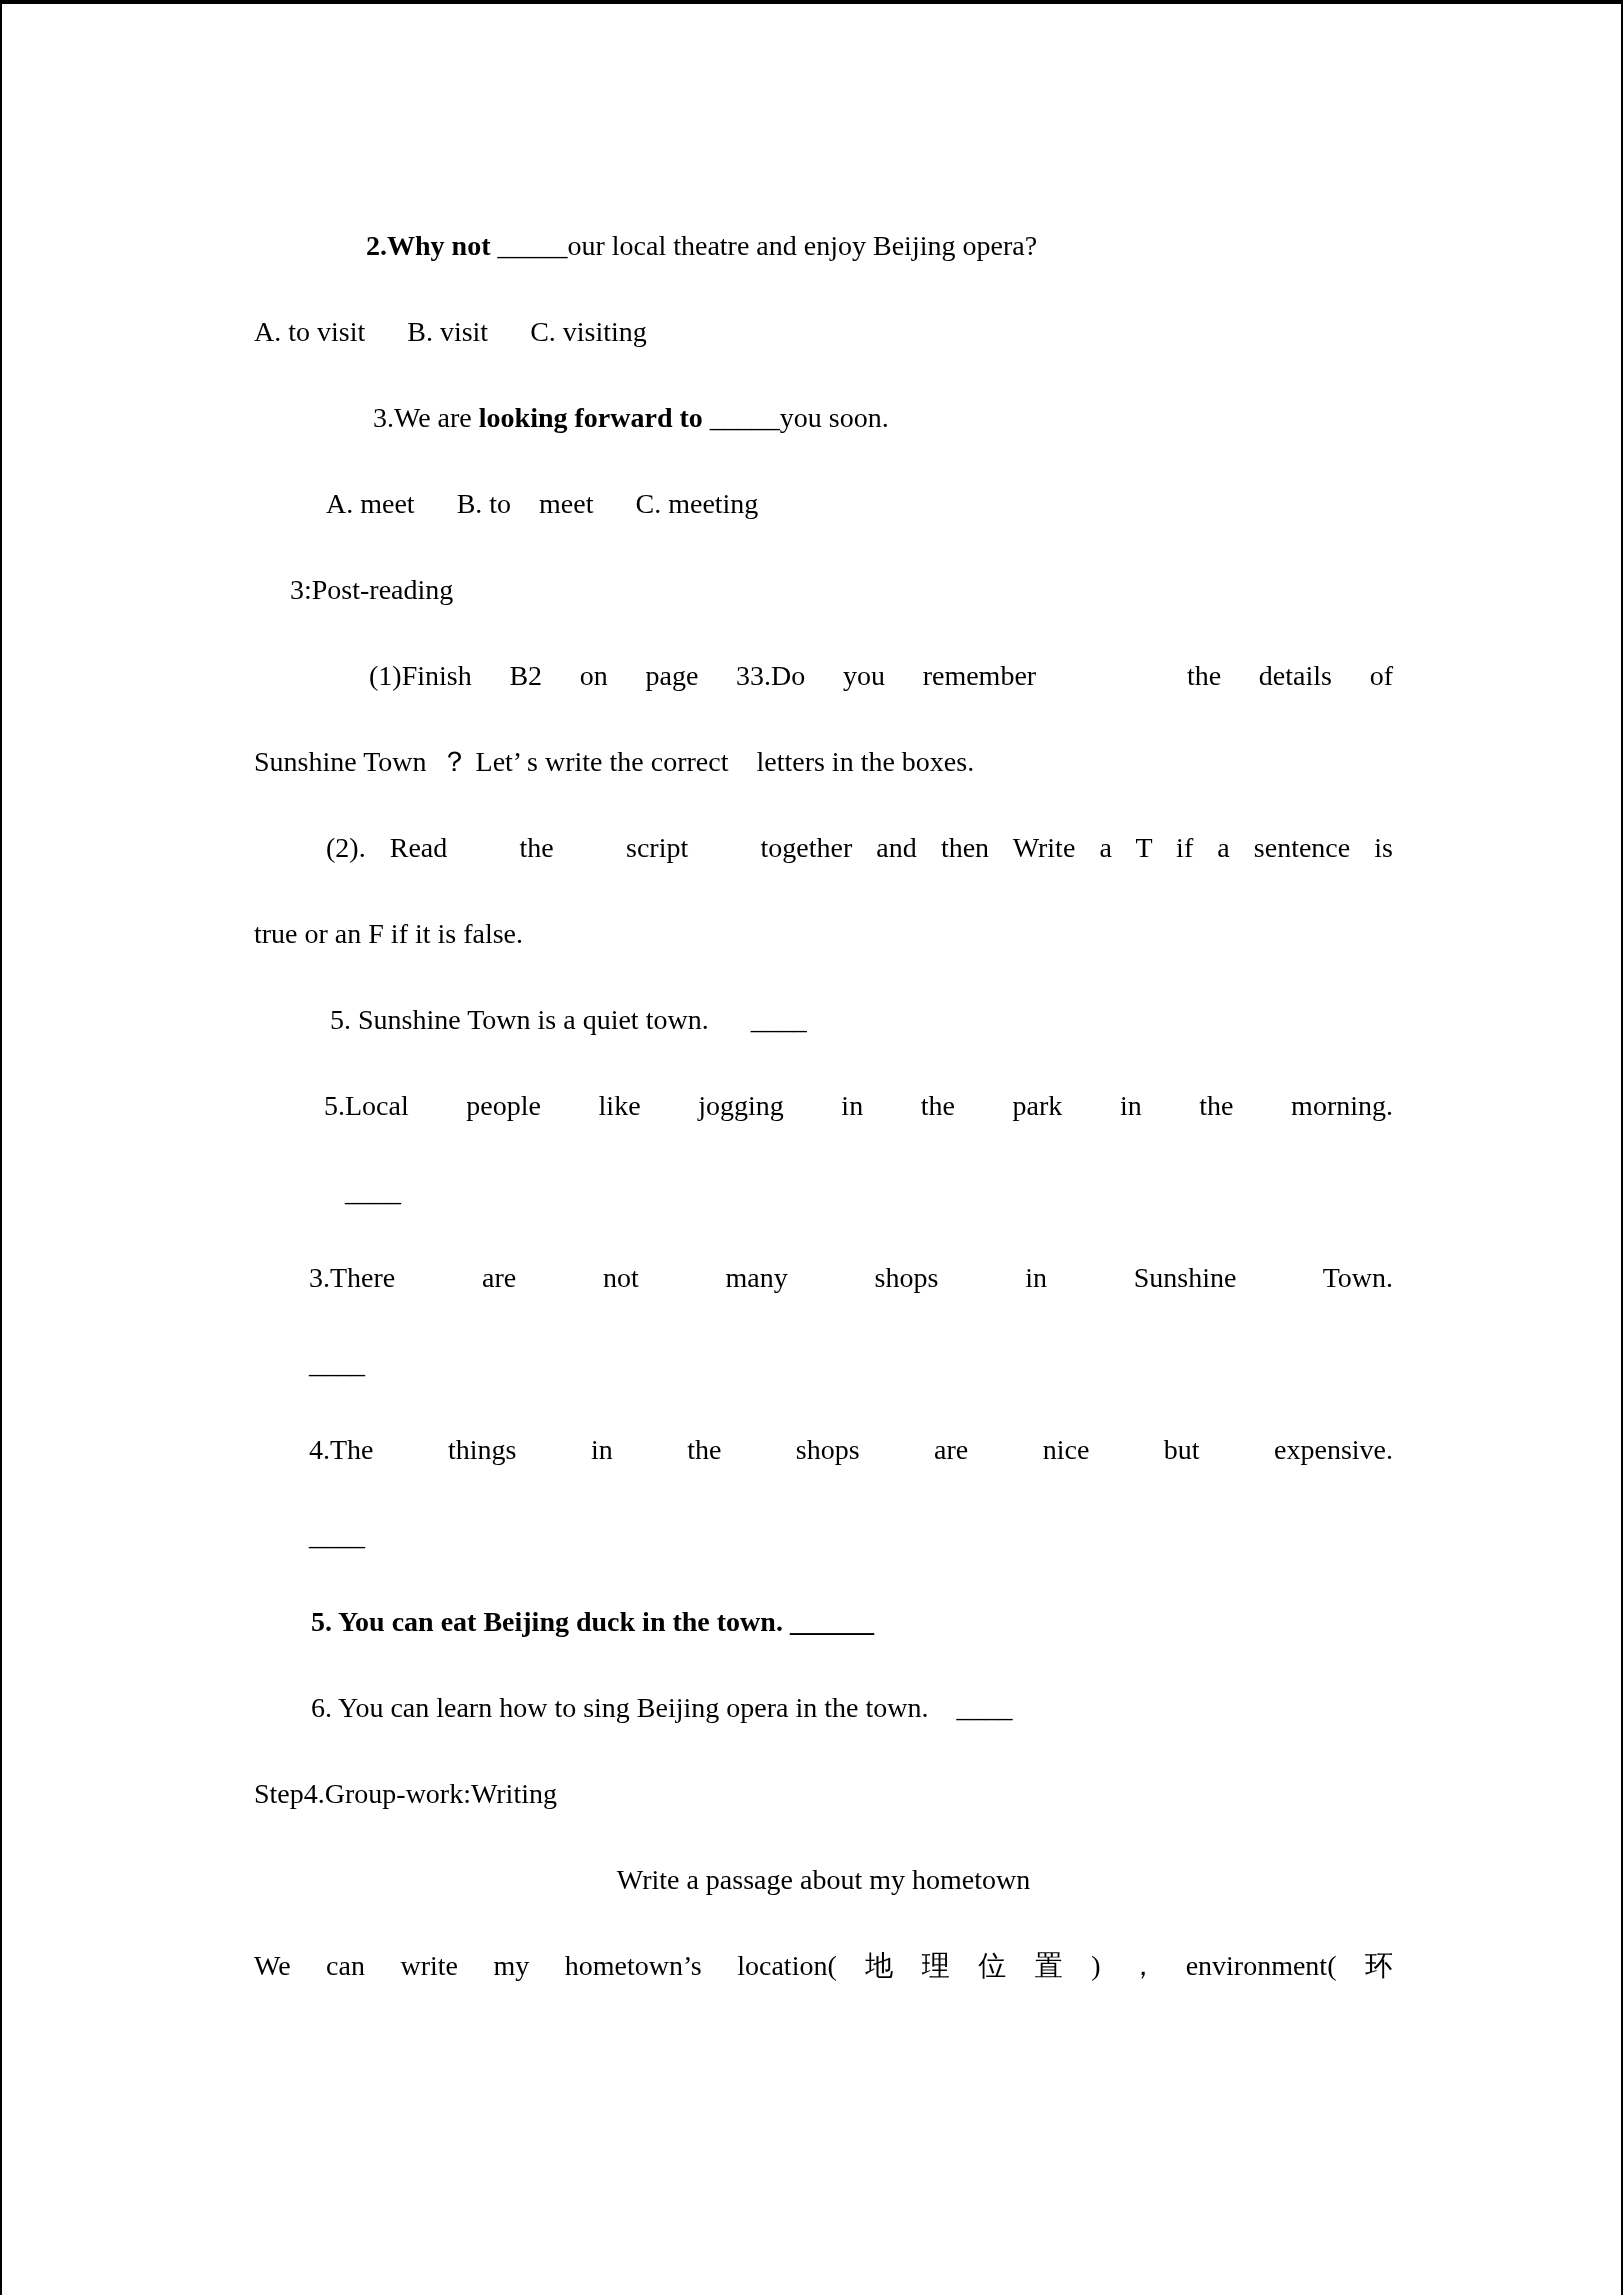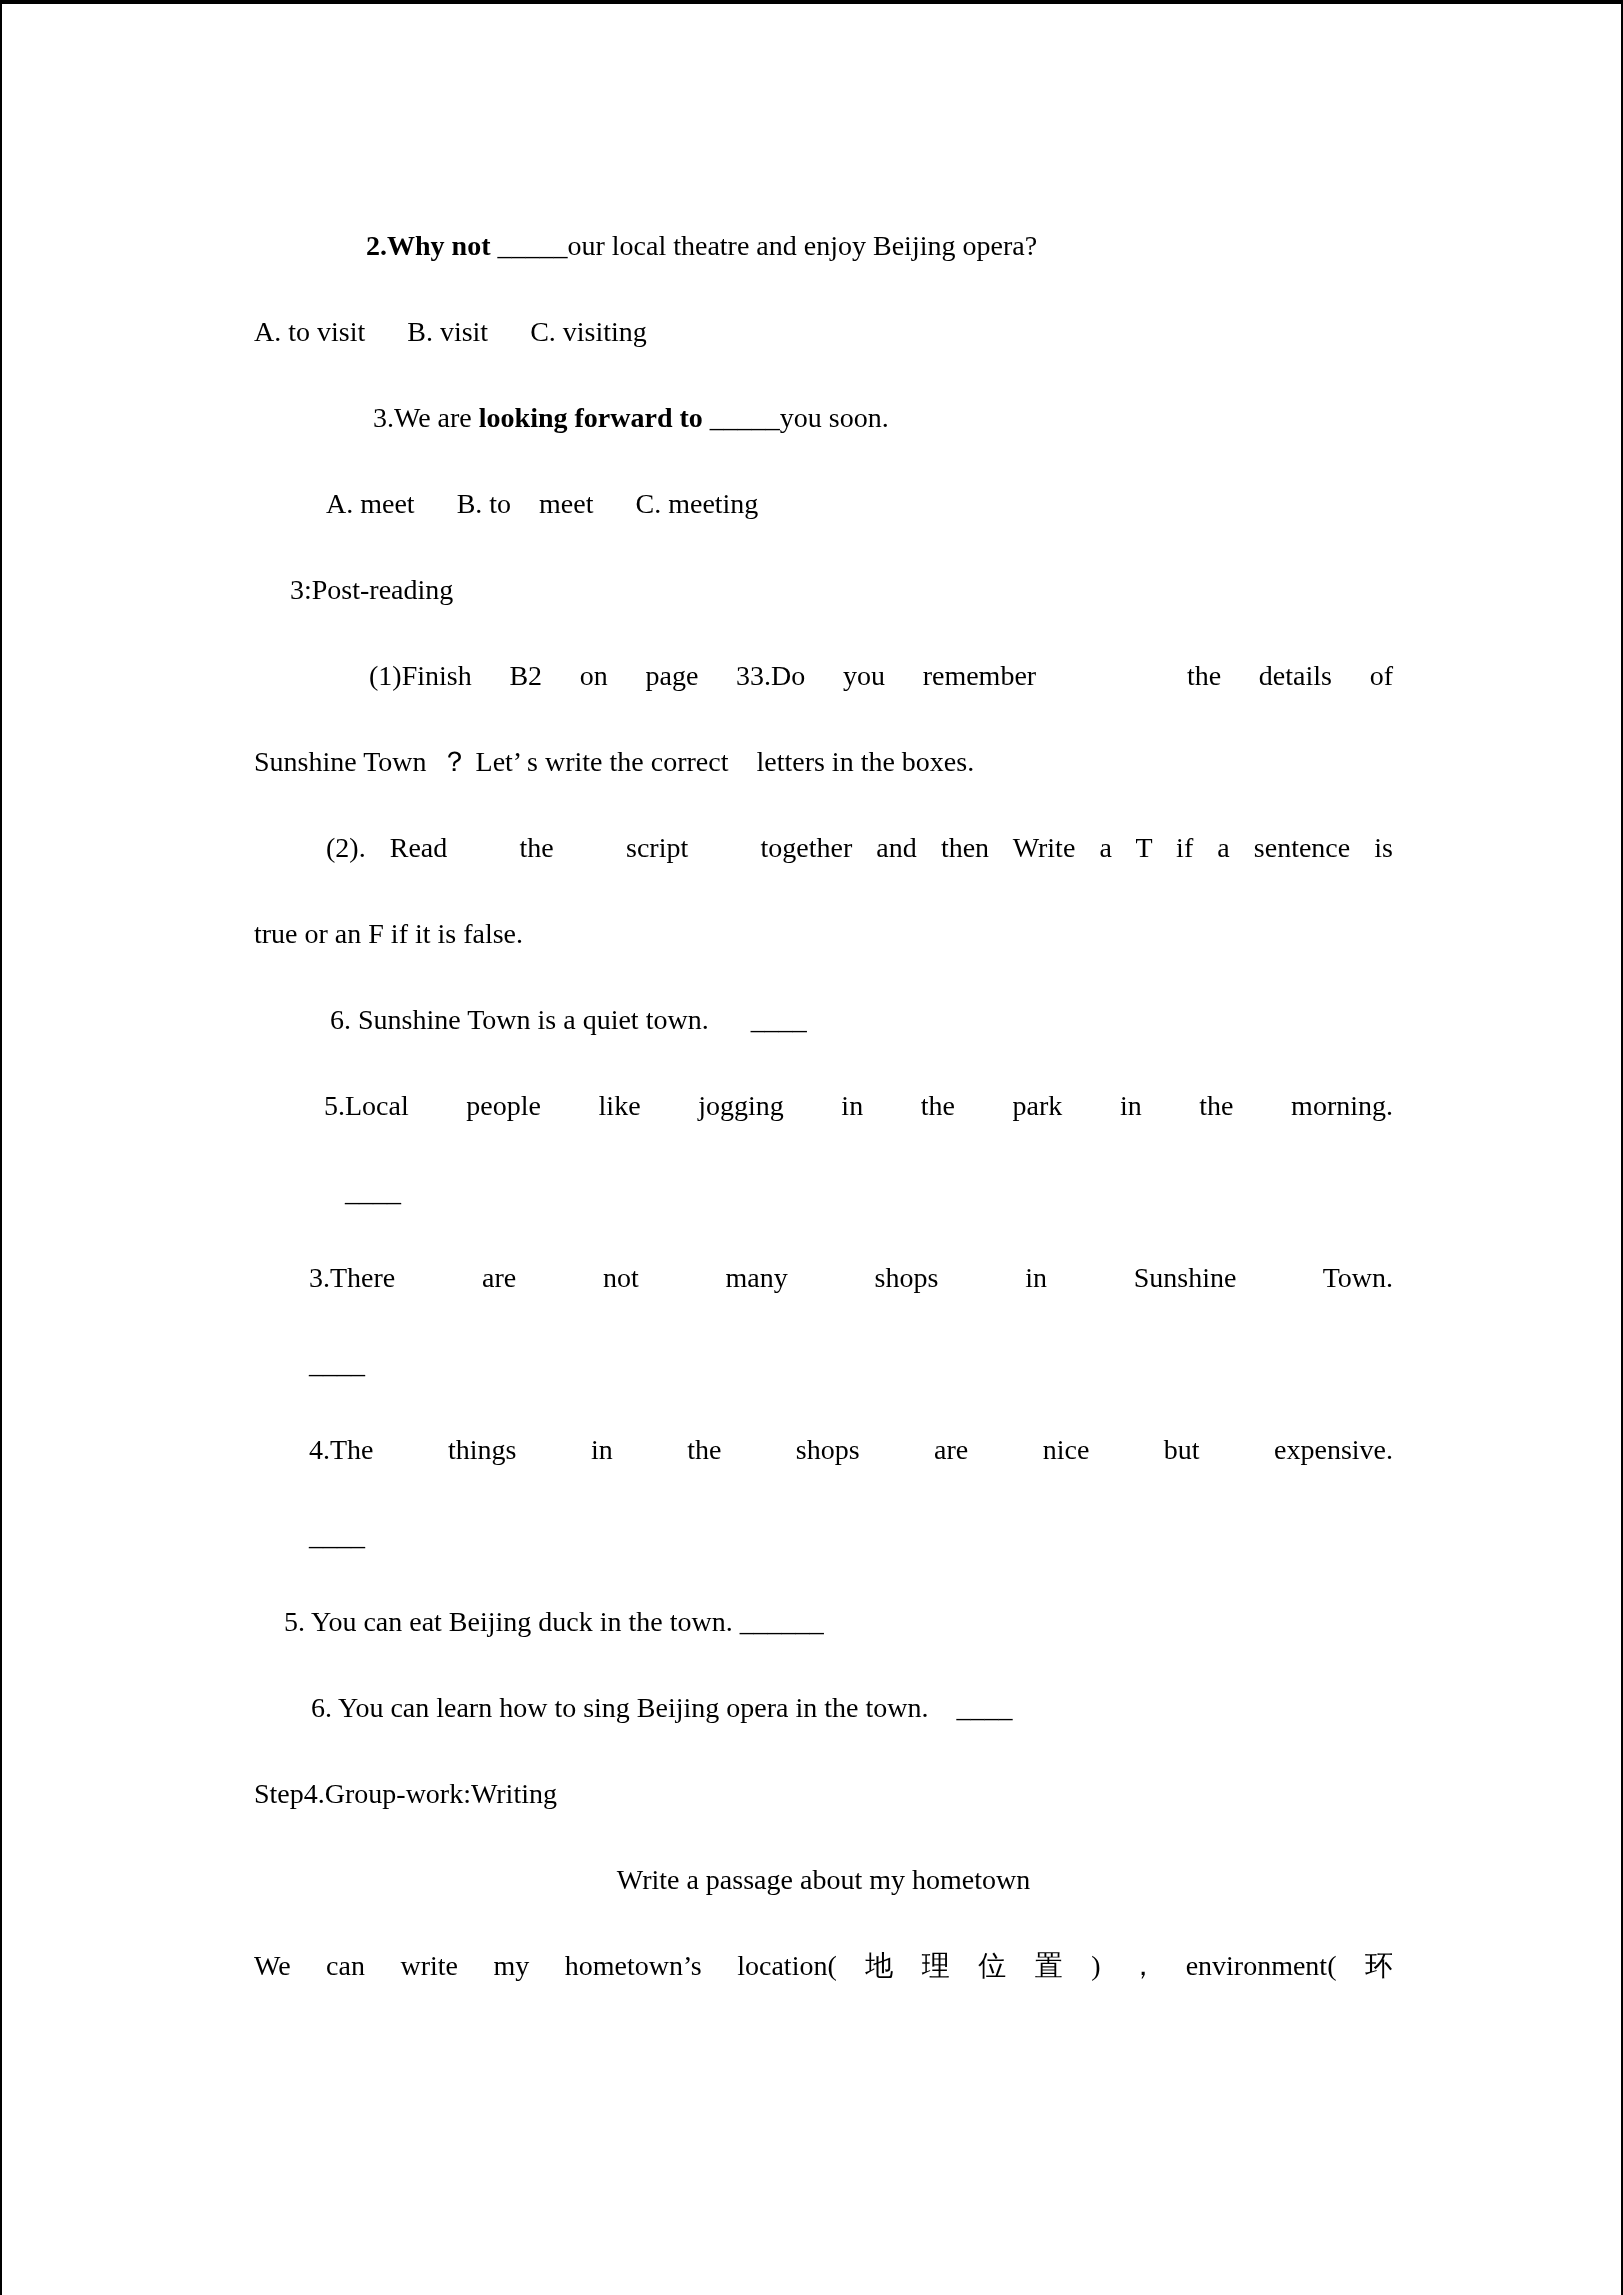--- a/index.html
+++ b/index.html
@@ -48,27 +48,27 @@
   <section>
       <div class="line" style="margin-left: 112px;"><span class="seg-bold">2.Why not</span><span class="seg"> _____our local theatre and enjoy Beijing opera?</span></div>
       <div class="line" style=""><span class="seg">A. to visit      B. visit      C. visiting</span></div>
       <div class="line" style="margin-left: 119px;"><span class="seg">3.We are </span><span class="seg-bold">looking forward to</span><span class="seg"> _____you soon.</span></div>
       <div class="line" style="margin-left: 72px;"><span class="seg">A. meet      B. to    meet      C. meeting</span></div>
       <div class="line" style="margin-left: 36px;"><span class="seg">3:Post-reading</span></div>
       <div class="line justify" style="margin-left: 115px;"><span class="seg">(1)Finish B2 on page 33.Do you remember    the details of</span></div>
       <div class="line"><span class="seg">Sunshine Town  ？ Let’ s write the correct    letters in the boxes.</span></div>
       <div class="line justify" style="margin-left: 72px;"><span class="seg">(2). Read   the   script   together and then Write a T if a sentence is</span></div>
       <div class="line"><span class="seg">true or an F if it is false.</span></div>
-      <div class="line" style="margin-left: 76px;"><span class="seg">6. Sunshine Town is a quiet town.      ____</span></div>
+      <div class="line" style="margin-left: 76px;"><span class="seg">5. Sunshine Town is a quiet town.      ____</span></div>
       <div class="line justify" style="margin-left: 70px;"><span class="seg">5.Local people like jogging in the park in the morning.</span></div>
       <div class="line" style="margin-left: 91px;"><span class="seg">____</span></div>
       <div class="line justify" style="margin-left: 55px;"><span class="seg">3.There are not many shops in Sunshine Town.</span></div>
       <div class="line" style="margin-left: 55px;"><span class="seg">____</span></div>
       <div class="line justify" style="margin-left: 55px;"><span class="seg">4.The things in the shops are nice but expensive.</span></div>
       <div class="line" style="margin-left: 55px;"><span class="seg">____</span></div>
-      <div class="line" style="margin-left: 30px;"><span class="seg">5. You can eat Beijing duck in the town. ______</span></div>
+      <div class="line" style="margin-left: 57px; font-weight: bold;"><span class="seg">5. You can eat Beijing duck in the town. ______</span></div>
       <div class="line" style="margin-left: 57px;"><span class="seg">6. You can learn how to sing Beijing opera in the town.    ____</span></div>
       <div class="line"><span class="seg">Step4.Group-work:Writing</span></div>
       <div class="line center"><span class="seg">Write a passage about my hometown</span></div>
       <div class="line justify"><span class="seg">We can write my hometown’s location(地理位置)，environment(环</span></div>
     </section>
 </main>
 
 
 </body></html>

